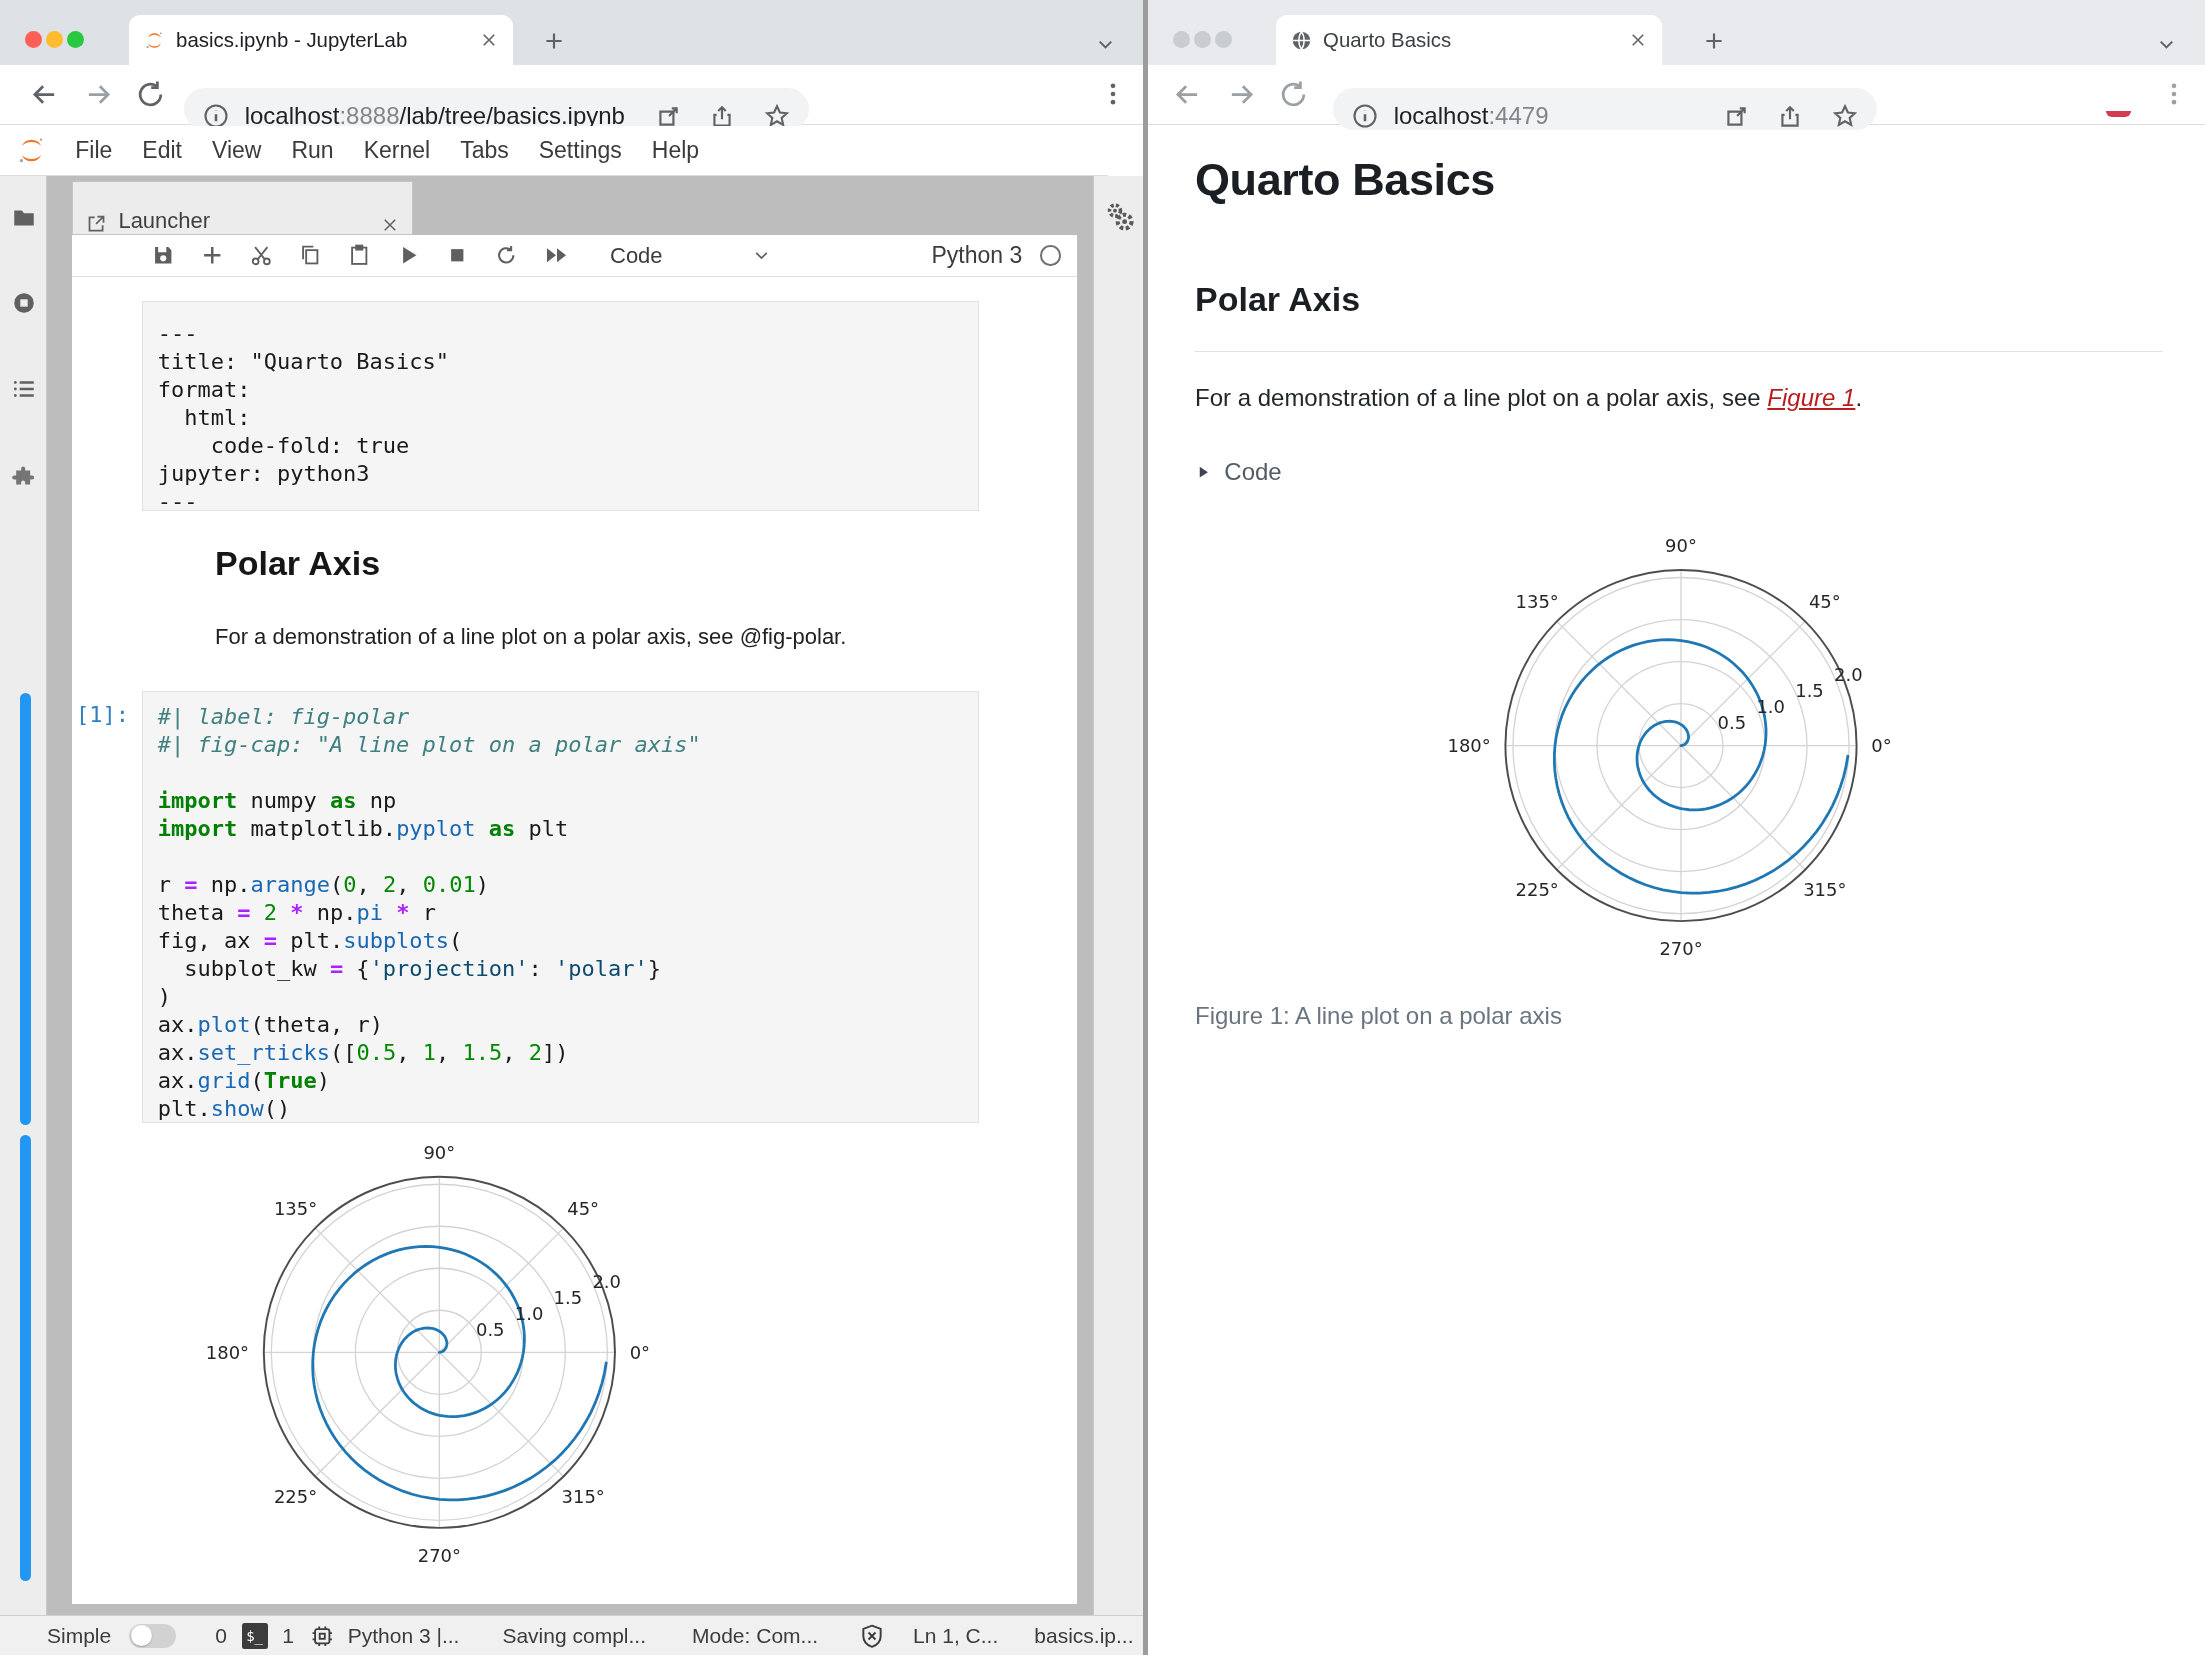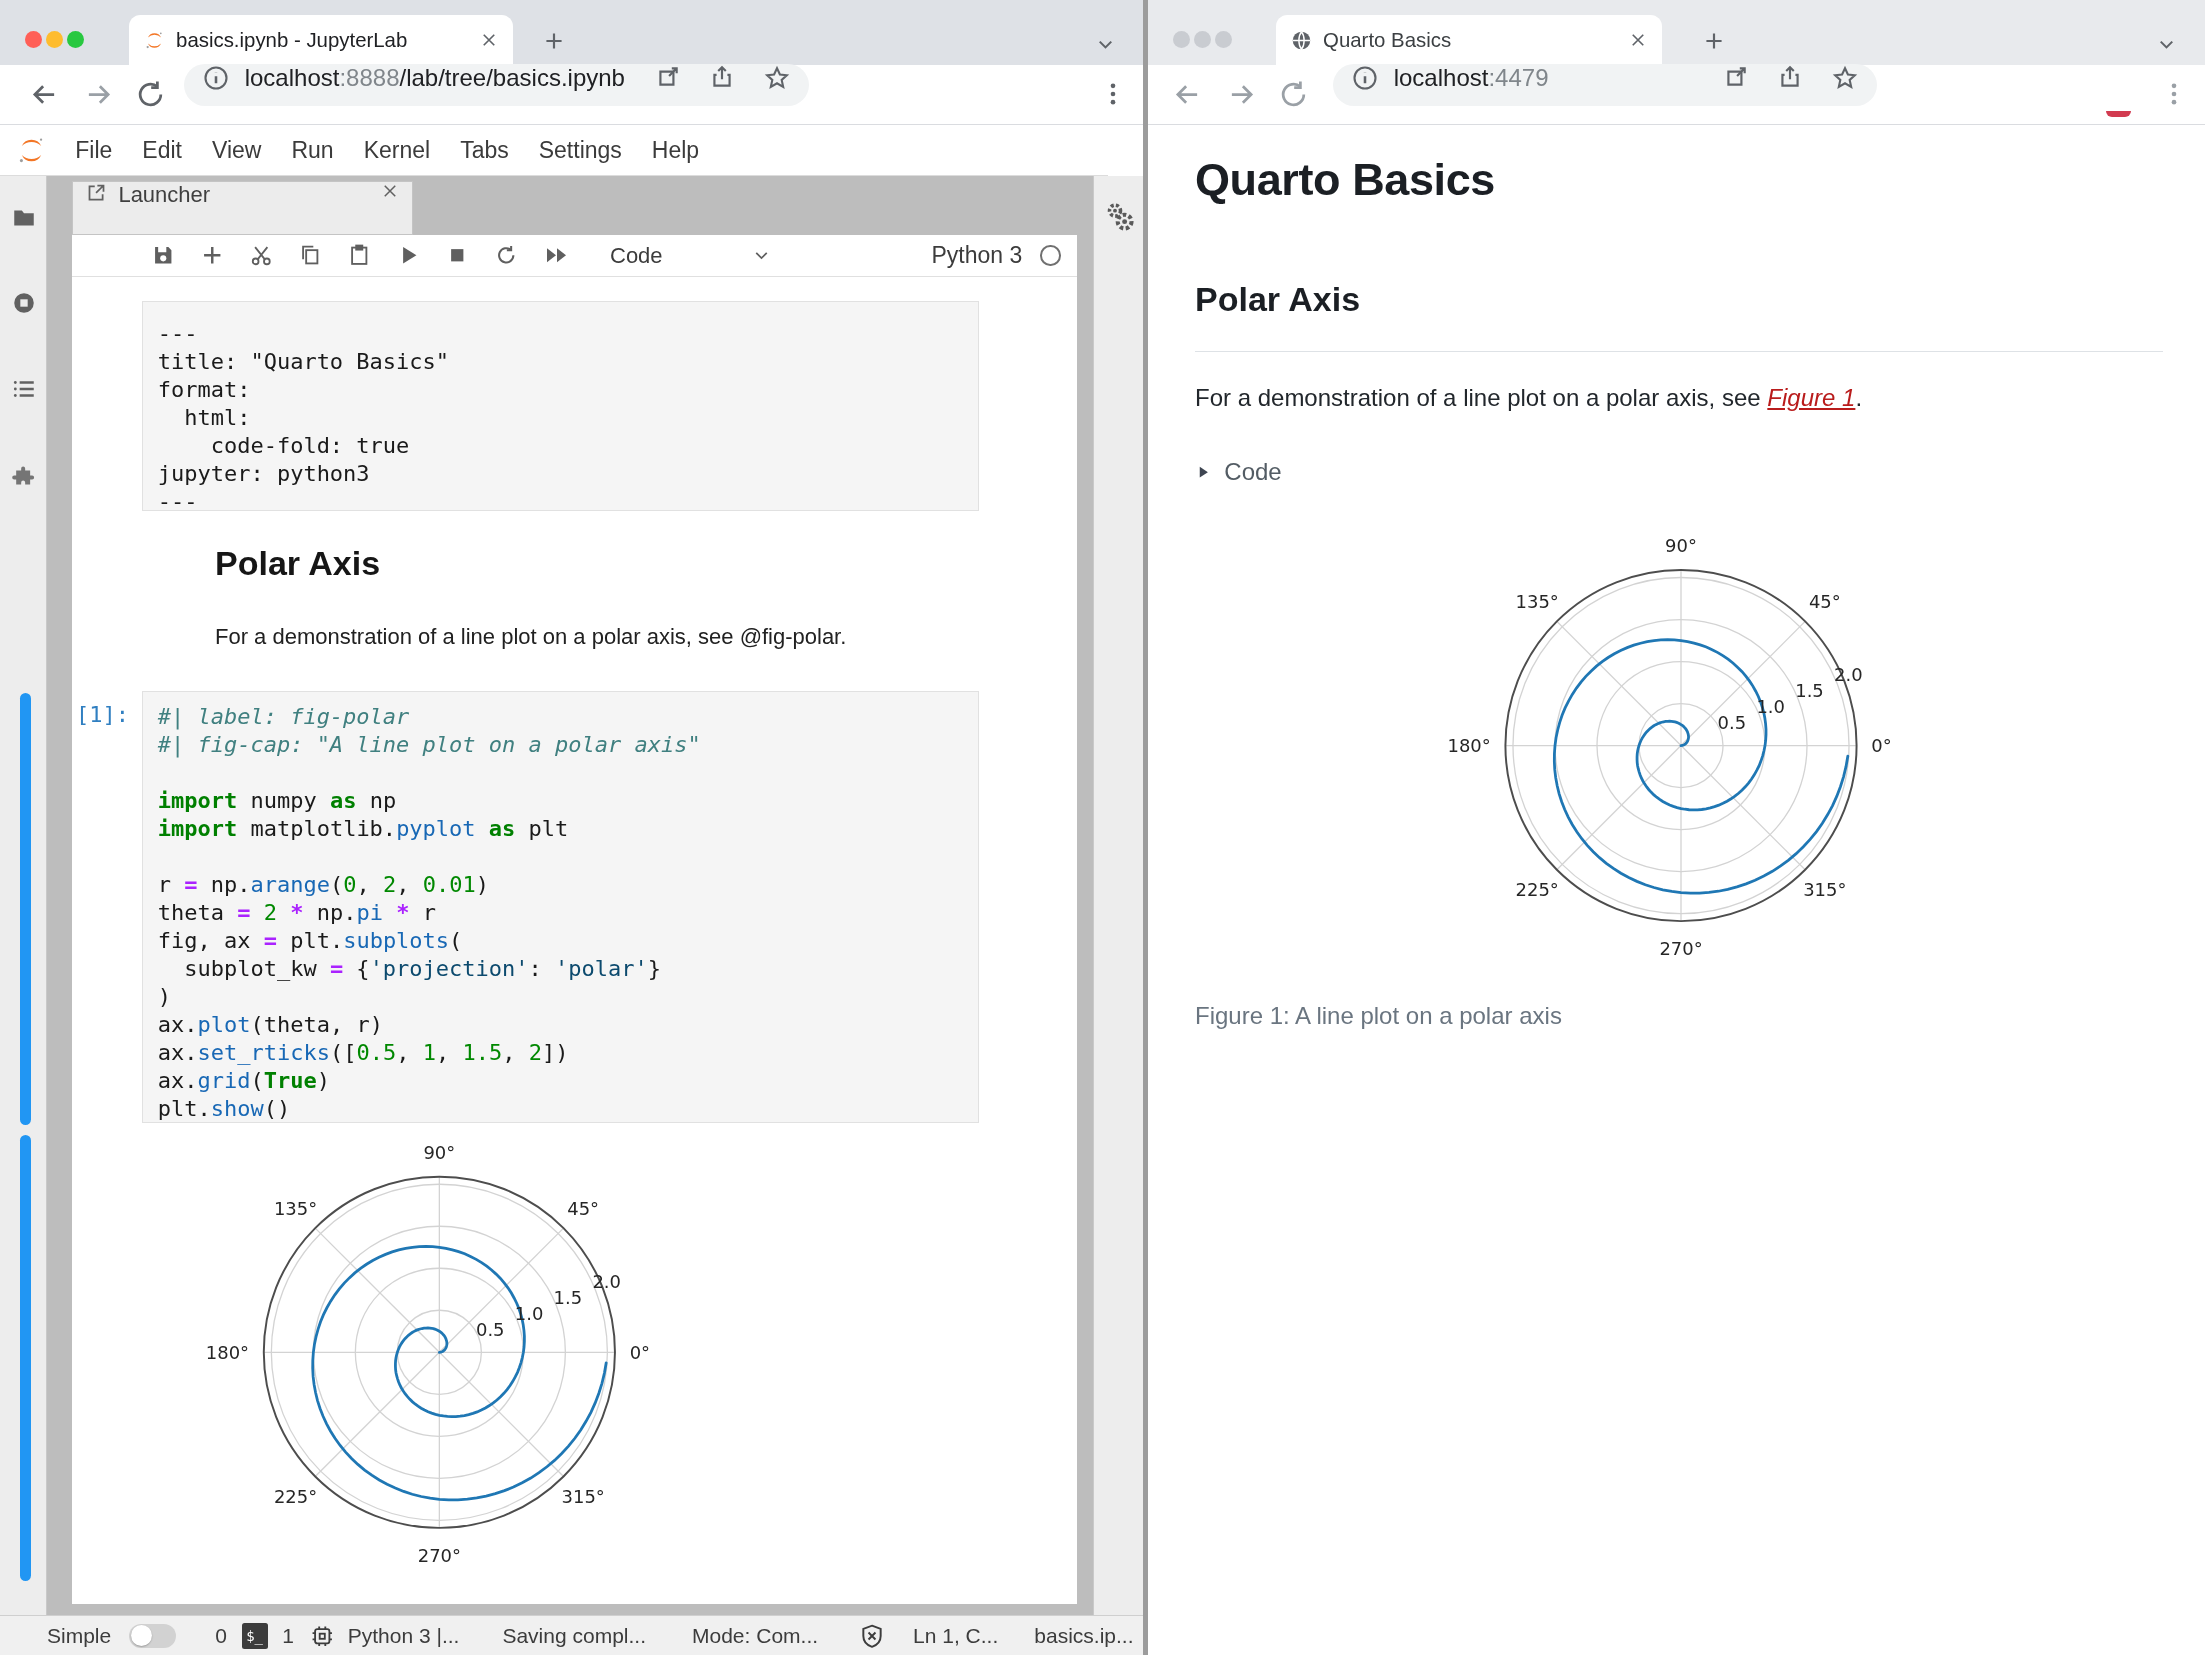--- a/index.html
+++ b/index.html
@@ -7,33 +7,33 @@
   #root { position:relative; width:2205px; height:1656px; font-family:"Liberation Sans",sans-serif; background:#fff; }
   .abs { position:absolute; }
   svg.icon { display:block; }
 
   
   .titlebar { height:65px; }
   .tl-dot { position:absolute; top:31px; width:17px; height:17px; border-radius:50%; }
   .btab { position:absolute; top:14.7px; height:51px; background:#fff; border-radius:11.4px 11.4px 0 0; display:flex; align-items:center; }
   .btab .ttl { font-size:20.4px; color:#202124; white-space:nowrap; }
   .urlrow { position:absolute; top:65px; height:60px; background:#fff; border-bottom:0.8px solid #dadce0; }
-  .pill { position:absolute; top:64px; height:42px; background:#f1f3f4; border-radius:24px; display:flex; align-items:flex-start; }
+  .pill { position:absolute; top:88px; height:42px; background:#f1f3f4; border-radius:24px; display:flex; align-items:flex-end; }
   .urltext { font-size:24px; color:#202124; white-space:nowrap; }
   .urltext .dim { color:#80868b; }
   .navic { position:absolute; top:78px; }
 
   
   .jl-menubar { position:absolute; left:0; top:126px; width:1108px; height:50px; background:#fff; border-bottom:0.8px solid #dcdcdc; display:flex; align-items:center; }
   .jl-menu-item { font-size:23px; color:#3b3b3b; margin-right:30px; cursor:default; }
   .dock { position:absolute; left:0; top:176px; width:1143px; height:1439px; background:#bdbdbd; }
   .activitybar { position:absolute; left:0; top:176px; width:47px; height:1439px; background:#ededed; border-right:0.8px solid #c9c9c9; }
   .act-ic { position:absolute; left:10.6px; }
   .rightbar { position:absolute; left:1093px; top:176px; width:50px; height:1439px; background:#ededed; border-left:0.8px solid #c9c9c9; }
-  .docktab { position:absolute; top:181px; height:54px; display:flex; align-items:flex-start; font-size:22px; color:#3f3f3f; }
+  .docktab { position:absolute; top:181px; height:54px; display:flex; align-items:flex-end; font-size:22px; color:#3f3f3f; }
   .toolbar { position:absolute; left:72px; top:235px; width:1005px; height:42px; background:#fff; border-bottom:0.8px solid #e0e0e0; display:flex; align-items:center; padding-left:79px; }
   .tb-ic { width:28px; margin-right:21px; flex:0 0 auto; }
   .nbarea { position:absolute; left:72px; top:277px; width:1005px; height:1327px; background:#fff; }
   .cell { position:absolute; left:142px; width:837px; background:#f5f5f5; border:0.8px solid #e1e1e1; padding:11.4px 0 0 14.7px; }
   .code-line { font-family:"DejaVu Sans Mono",monospace; font-size:22px; line-height:28px; white-space:pre; color:#1a1a1a; }
   .tok-c { color:#408080; font-style:italic; }
   .tok-k { color:#008000; font-weight:bold; }
   .tok-p { color:#1868b5; }
   .tok-n { color:#008800; }
   .tok-s { color:#0c4a6e; }

